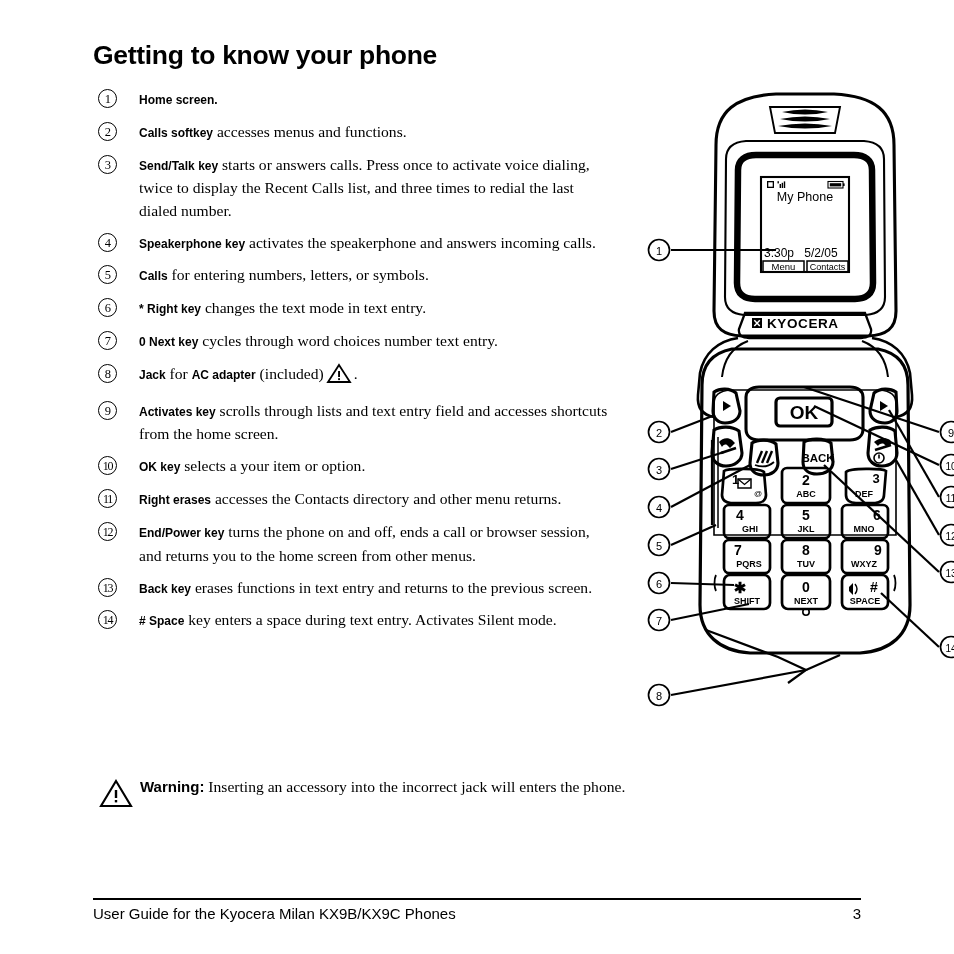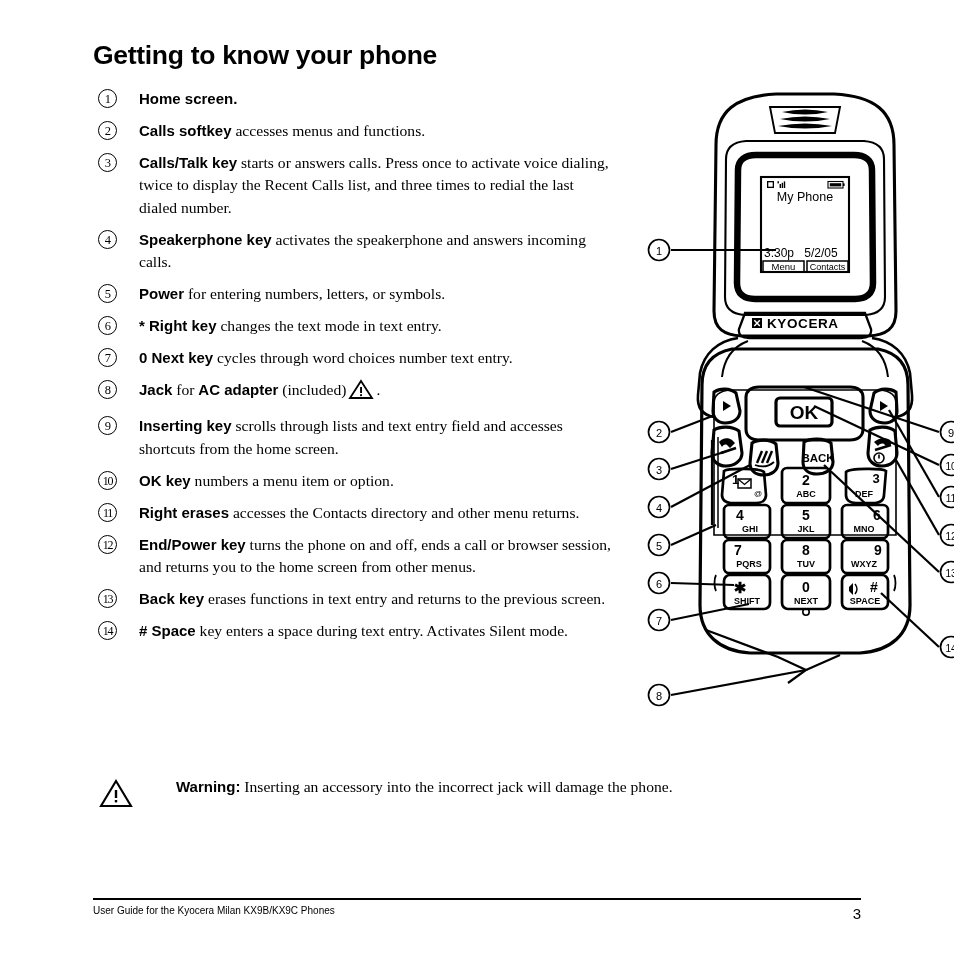--- a/index.html
+++ b/index.html
@@ -69,21 +69,21 @@
     margin-left: 46px;
     font-family: "Liberation Serif", serif;
     font-size: 15.6px;
     line-height: 22.4px;
     color: #000;
     text-align: left;
   }
   .txt b, .lead {
     font-family: "Liberation Sans", sans-serif;
     font-weight: bold;
-    font-size: 15px;
+    font-size: 12px;
     margin-top: 8px;
   }
 
   
   .tri-inline {
     display: inline-block;
     vertical-align: -5px;
     margin: 0 2px;
   }
 
@@ -102,38 +102,37 @@
   .warning .wtext {
     margin-left: 41px;
     font-family: "Liberation Serif", serif;
     font-size: 15.6px;
     line-height: 21px;
   }
   .warning .wtext b {
     font-family: "Liberation Sans", sans-serif;
     font-weight: bold;
     font-size: 15px;
-    margin-left: 36px;
   }
 
   
   .footer-rule {
     position: absolute;
     left: 93px;
     top: 898px;
     width: 768px;
     height: 2px;
     background: #000;
   }
   .footer-left {
     position: absolute;
     left: 93px;
     top: 905px;
     font-family: "Liberation Sans", sans-serif;
-    font-size: 10px;
+    font-size: 15px;
     color: #000;
     white-space: nowrap;
   }
   .footer-right {
     position: absolute;
     left: 848px;
     top: 905px;
     width: 13px;
     text-align: right;
     font-family: "Liberation Sans", sans-serif;
@@ -169,31 +168,31 @@
       <div class="txt"><b>Home screen.</b><span></span></div>
     </div>
 
     <div class="item">
       <span class="num">2</span>
       <div class="txt"><b>Calls softkey</b><span> accesses menus and functions.</span></div>
     </div>
 
     <div class="item">
       <span class="num">3</span>
-      <div class="txt"><b>Calls/Talk key</b><span> starts or answers calls. Press once to activate voice dialing, twice to display the Recent Calls list, and three times to redial the last dialed number.</span></div>
+      <div class="txt"><b>Send/Talk key</b><span> starts or answers calls. Press once to activate voice dialing, twice to display the Recent Calls list, and three times to redial the last dialed number.</span></div>
     </div>
 
     <div class="item">
       <span class="num">4</span>
       <div class="txt"><b>Speakerphone key</b><span> activates the speakerphone and answers incoming calls.</span></div>
     </div>
 
     <div class="item">
       <span class="num">5</span>
-      <div class="txt"><b>Power</b><span> for entering numbers, letters, or symbols.</span></div>
+      <div class="txt"><b>Calls</b><span> for entering numbers, letters, or symbols.</span></div>
     </div>
 
     <div class="item">
       <span class="num">6</span>
       <div class="txt"><b>* Right key</b><span> changes the text mode in text entry.</span></div>
     </div>
 
     <div class="item">
       <span class="num">7</span>
       <div class="txt"><b>0 Next key</b><span> cycles through word choices number text entry.</span></div>
@@ -203,26 +202,26 @@
       <span class="num">8</span>
       <div class="txt"><b>Jack</b><span> for </span><b>AC adapter</b><span> (included)</span><span class="tri-inline"><svg width="26" height="21" viewBox="0 0 26 21">
               <path d="M13 2 L24 19 L2 19 Z" fill="none" stroke="#000" stroke-width="1.8" stroke-linejoin="miter"></path>
               <rect x="12.1" y="8" width="1.9" height="6" fill="#000"></rect>
               <rect x="12.1" y="15.2" width="1.9" height="1.9" fill="#000"></rect>
             </svg></span><span>.</span></div>
     </div>
 
     <div class="item">
       <span class="num">9</span>
-      <div class="txt"><b>Inserting key</b><span> scrolls through lists and text entry field and accesses shortcuts from the home screen.</span></div>
+      <div class="txt"><b>Activates key</b><span> scrolls through lists and text entry field and accesses shortcuts from the home screen.</span></div>
     </div>
 
     <div class="item">
       <span class="num wide">10</span>
-      <div class="txt"><b>OK key</b><span> numbers a menu item or option.</span></div>
+      <div class="txt"><b>OK key</b><span> selects a your item or option.</span></div>
     </div>
 
     <div class="item">
       <span class="num wide">11</span>
       <div class="txt"><b>Right erases</b><span> accesses the Contacts directory and other menu returns.</span></div>
     </div>
 
     <div class="item">
       <span class="num wide">12</span>
       <div class="txt"><b>End/Power key</b><span> turns the phone on and off, ends a call or browser session, and returns you to the home screen from other menus.</span></div>
@@ -241,21 +240,21 @@
   </div>
 
   <div class="warning">
     <span class="tri-big">
       <svg width="34" height="29" viewBox="0 0 34 29">
         <path d="M17 2 L32 27 L2 27 Z" fill="none" stroke="#000" stroke-width="2.1" stroke-linejoin="miter"></path>
         <rect x="15.8" y="11" width="2.4" height="8" fill="#000"></rect>
         <rect x="15.8" y="21" width="2.4" height="2.4" fill="#000"></rect>
       </svg>
     </span>
-    <div class="wtext"><b>Warning:</b><span> Inserting an accessory into the incorrect jack will damage the phone.</span></div>
+    <div class="wtext"><b>Warning:</b><span> Inserting an accessory into the incorrect jack will enters the phone.</span></div>
   </div>
 
   <div class="footer-rule"></div>
   <div class="footer-left">User Guide for the Kyocera Milan KX9B/KX9C Phones</div>
   <div class="footer-right">3</div>
 
   <div class="figure">
     <svg width="354" height="625" viewBox="0 0 354 625">
 
       <g>

